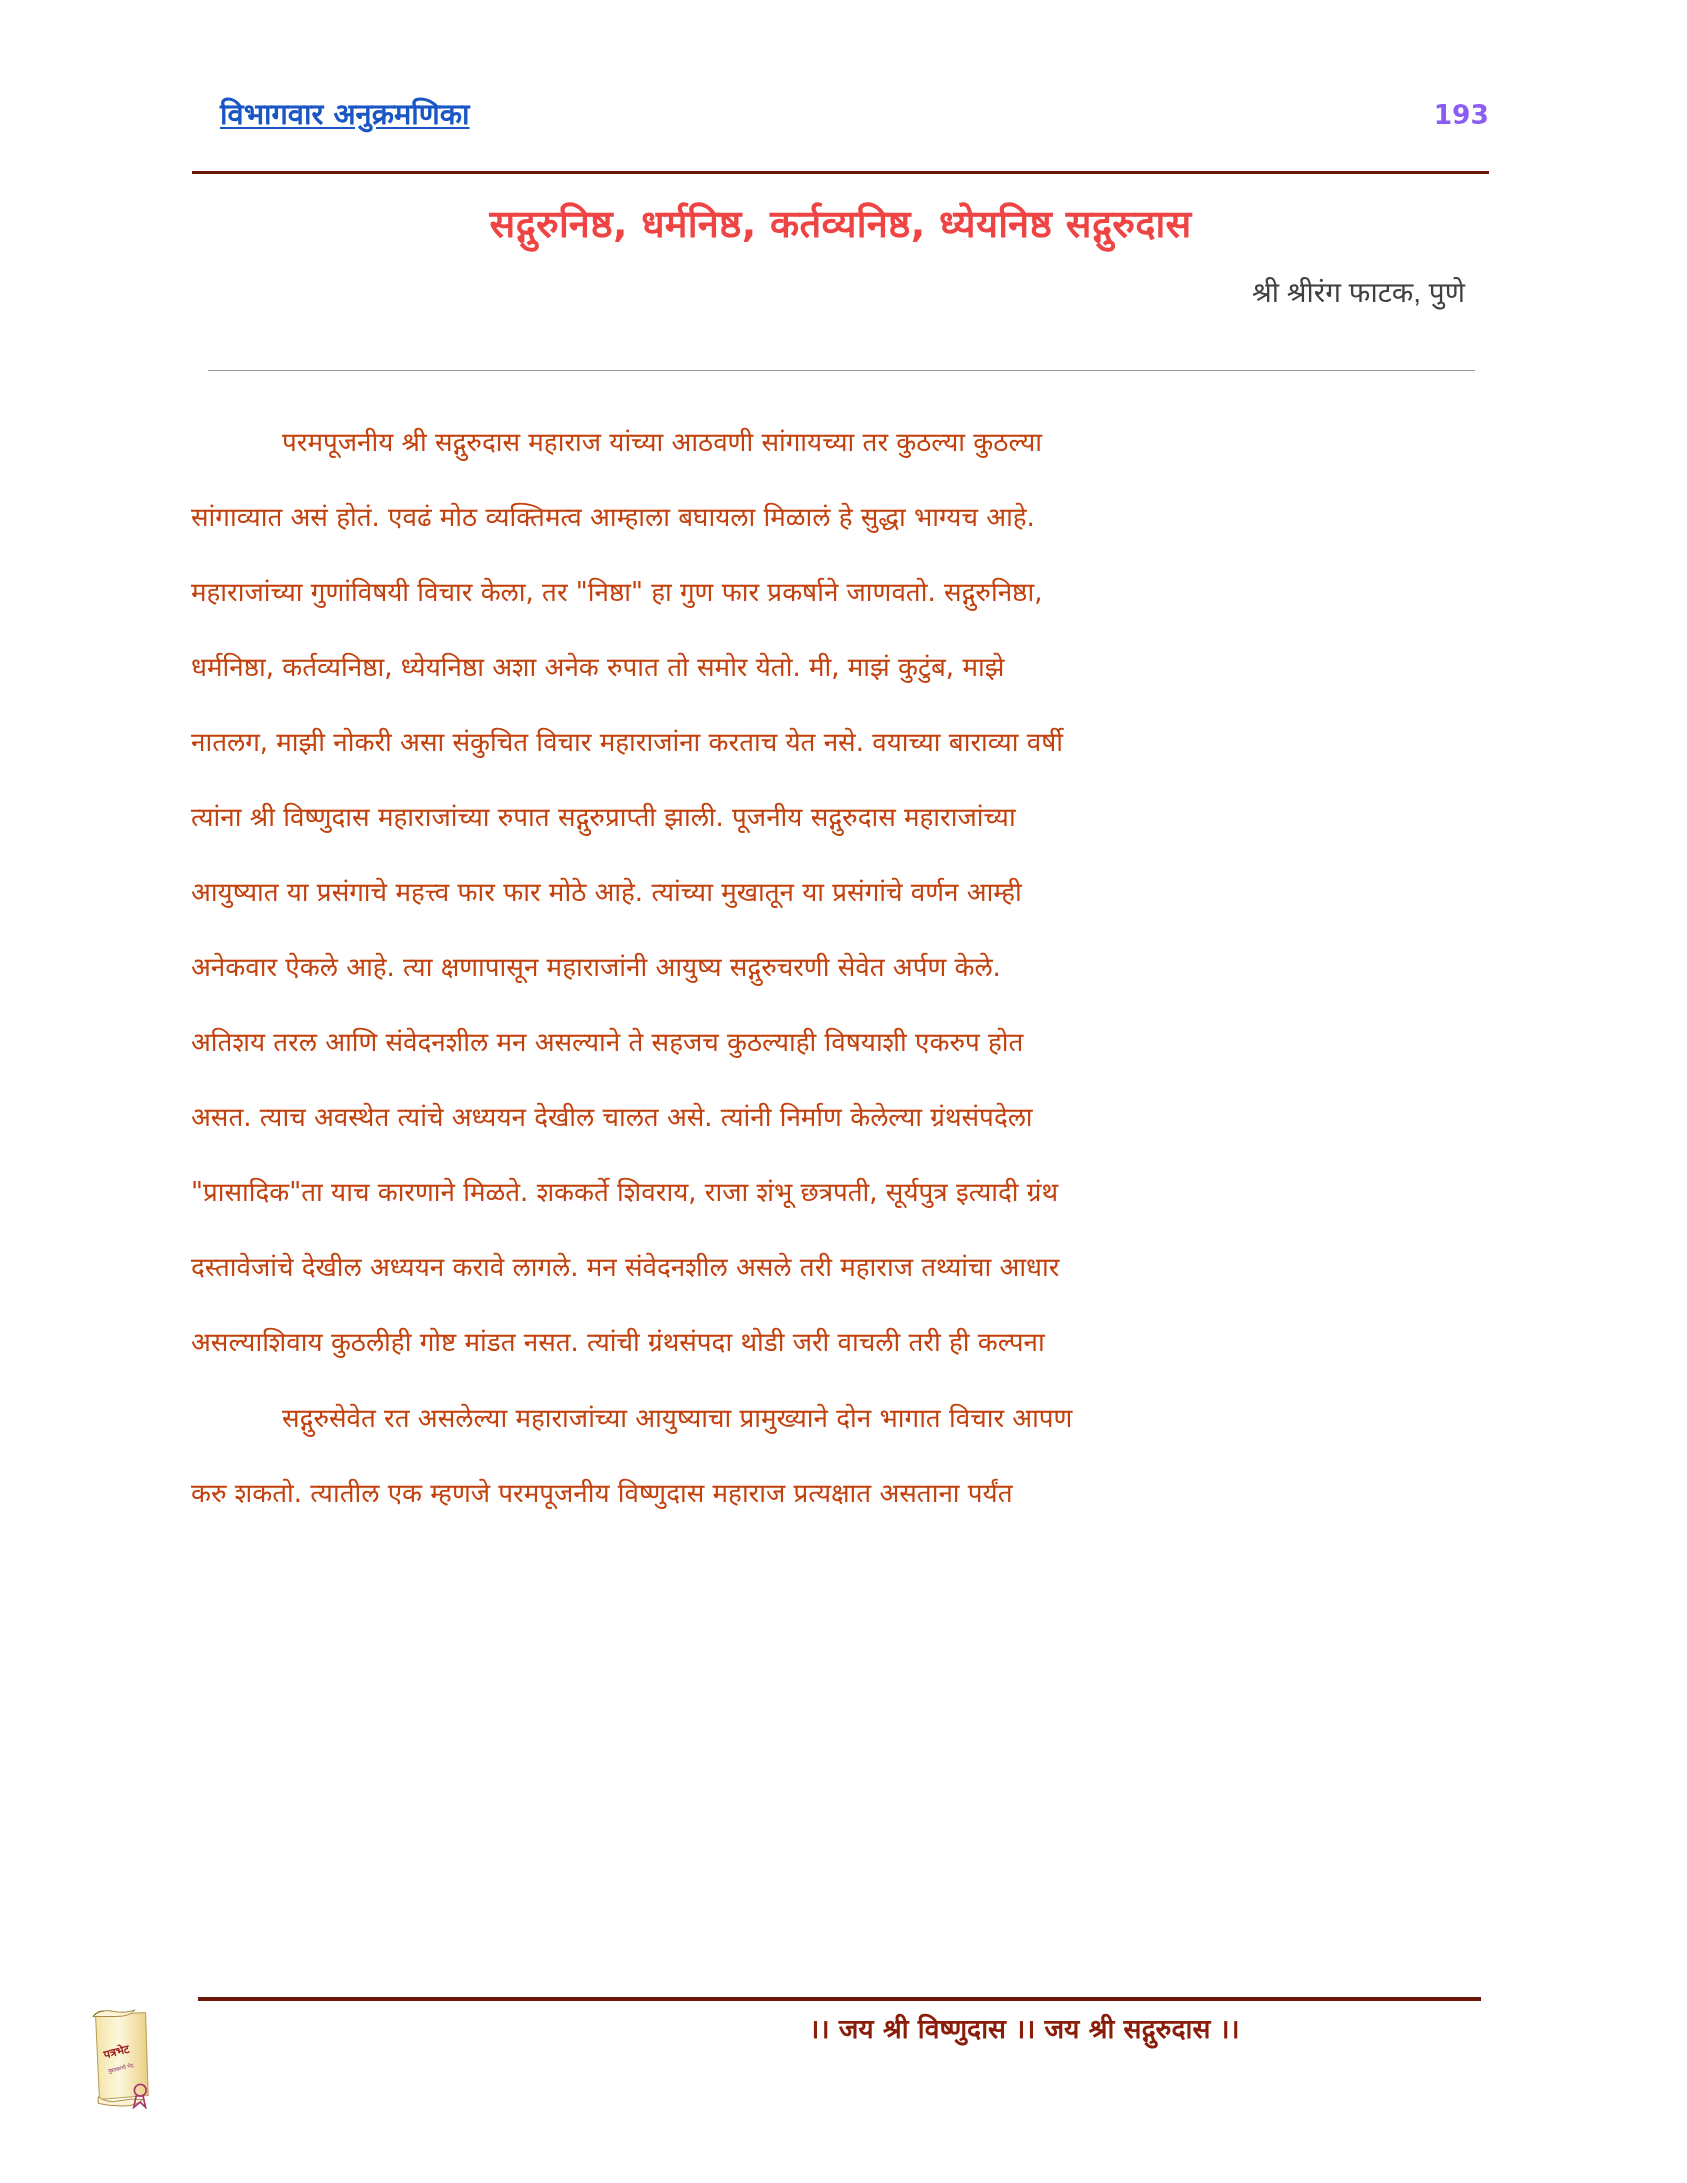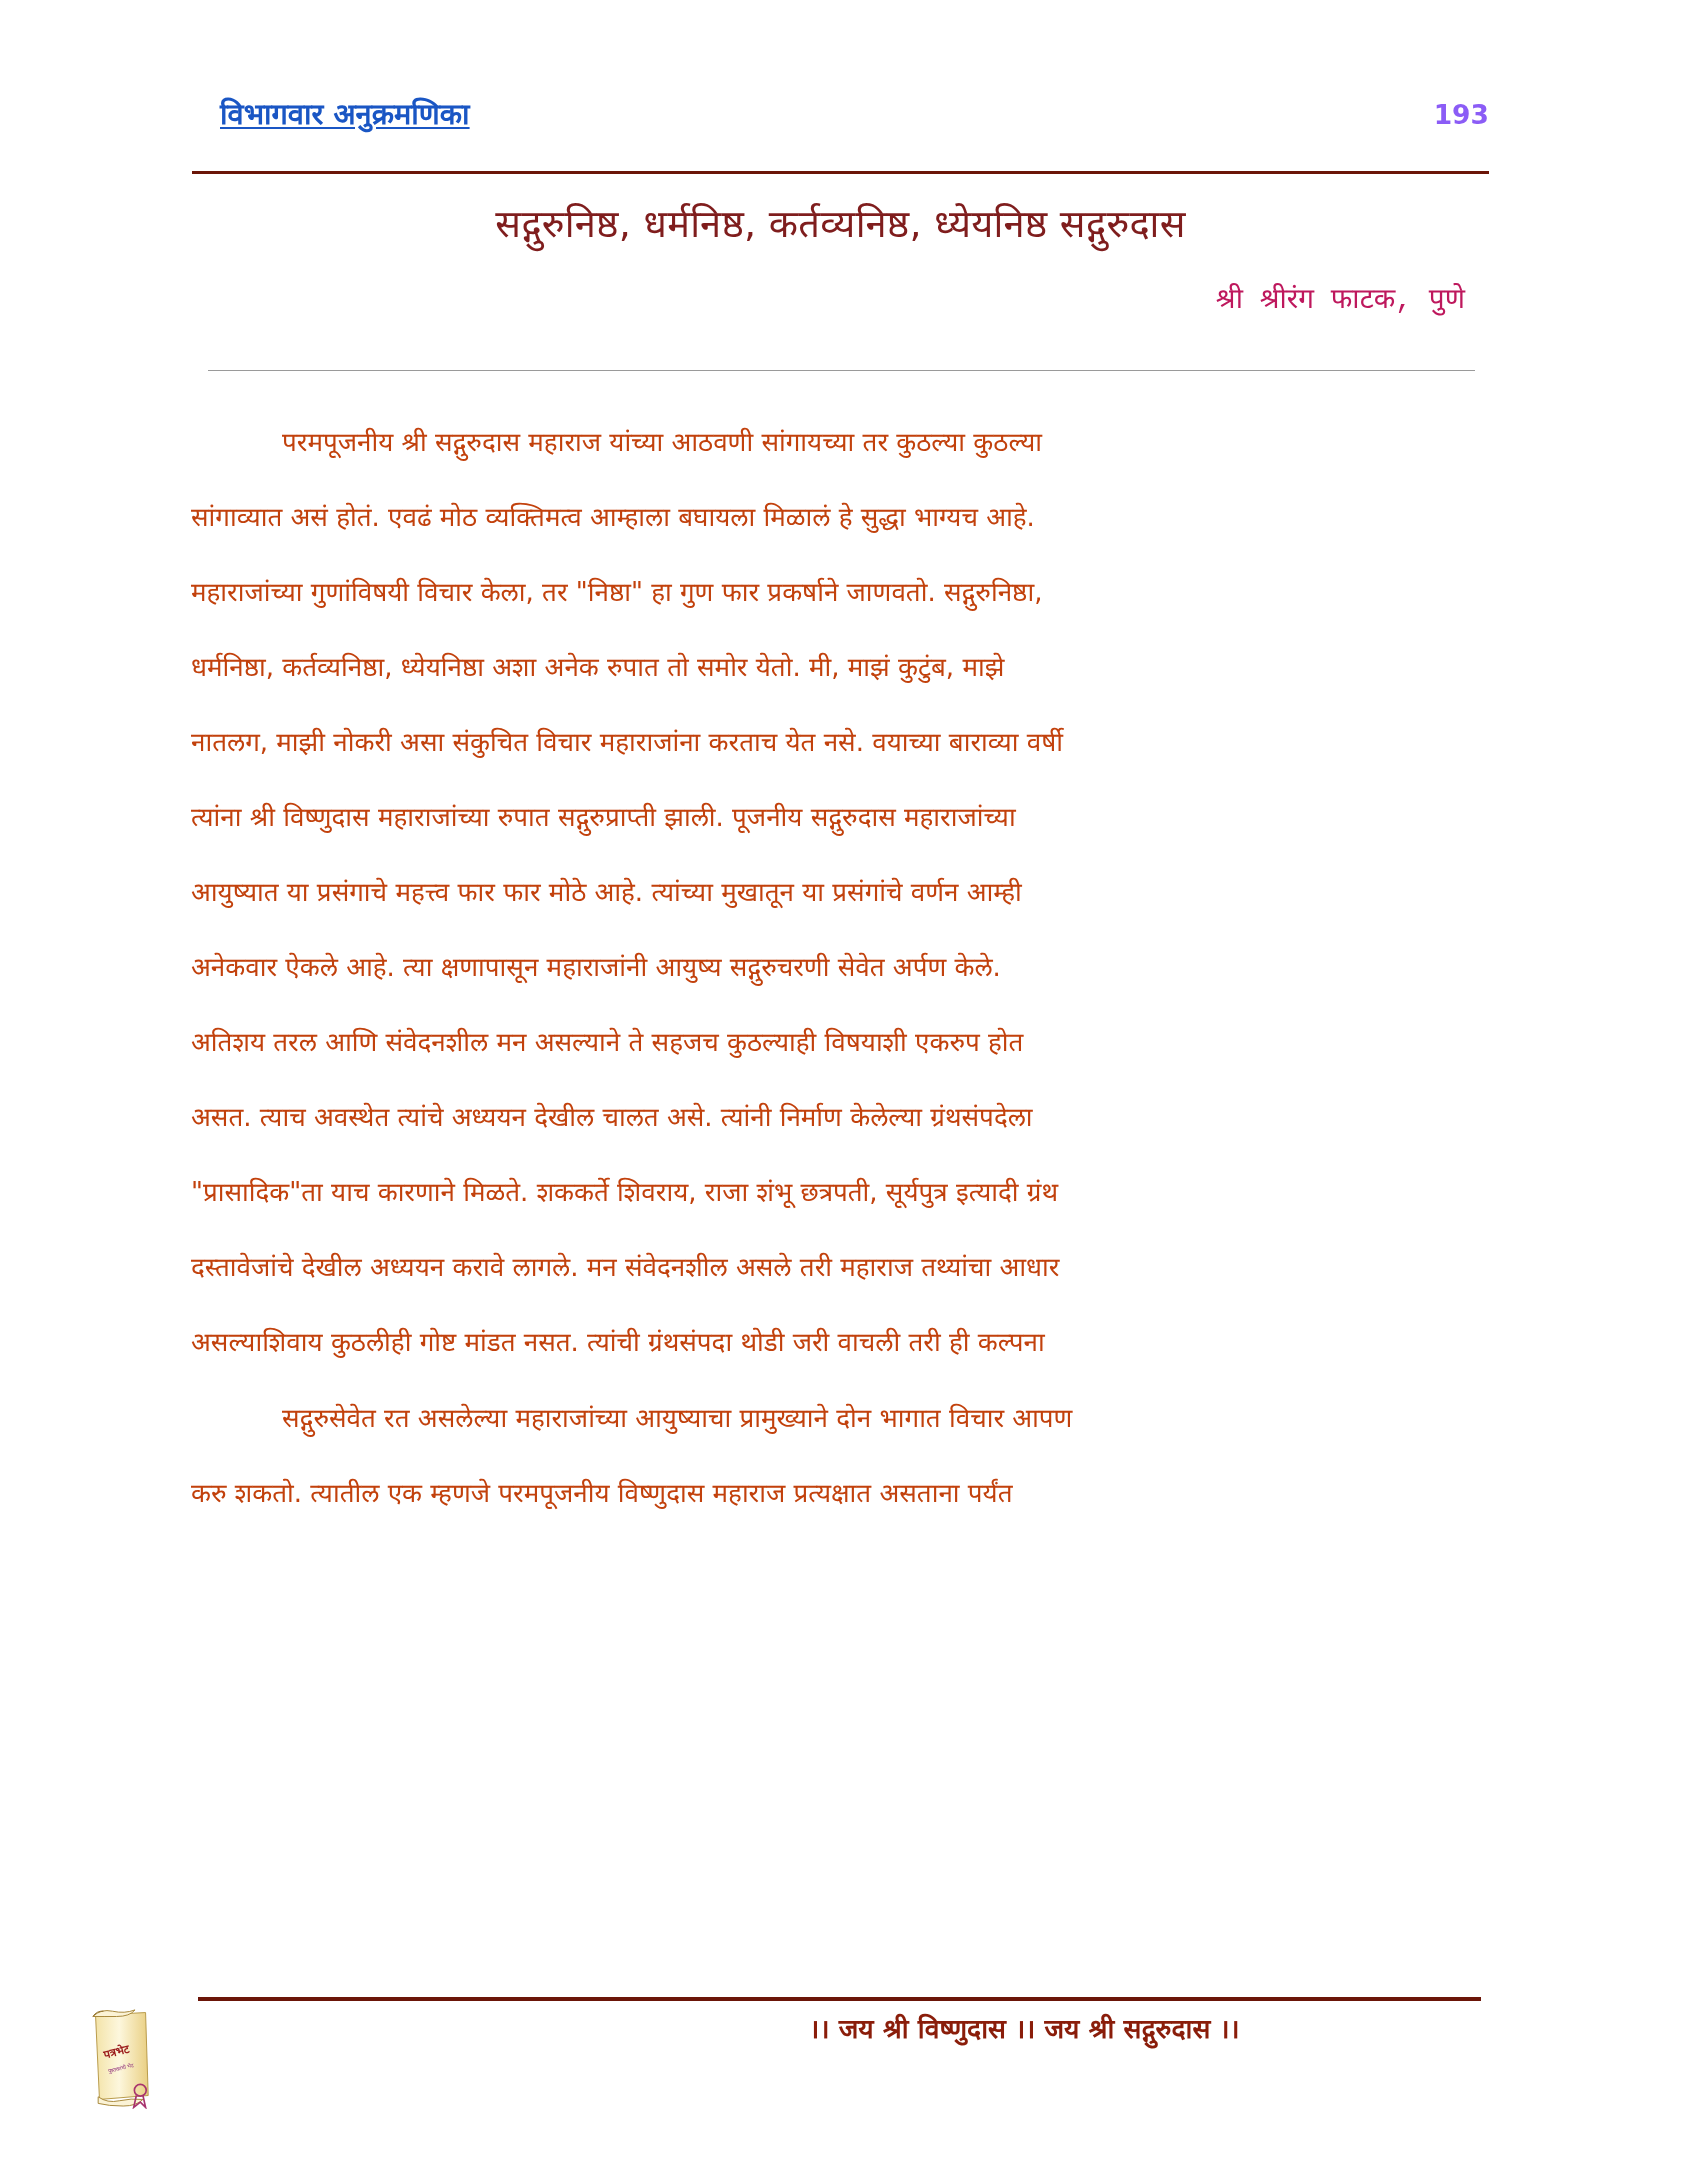--- a/index.html
+++ b/index.html
@@ -66,33 +66,33 @@
 
   
   .doc-title {
     position: absolute;
     left: 192px;
     top: 196px;
     width: 1297px;
     text-align: center;
     font-family: "DejaVu Sans", "Liberation Sans", sans-serif;
     font-size: 38px;
-    font-weight: normal;
-    color: #7f1d1d;
+    font-weight: bold;
+    color: #ef4444;
     letter-spacing: 0.3px;
   }
   .byline {
     position: absolute;
     left: 192px;
-    top: 278px;
+    top: 272px;
     width: 1297px;
     text-align: right;
-    font-family: Liberation Mono, monospace;
+    font-family: Liberation Sans, sans-serif;
     font-size: 28px;
-    color: #be185d;
+    color: #404040;
   }
   .byline-inner { padding-right: 24px; }
 
   .title-rule {
     position: absolute;
     left: 208px;
     top: 370px;
     width: 1267px;
     height: 1.3px;
     background: #9a9a9a;

